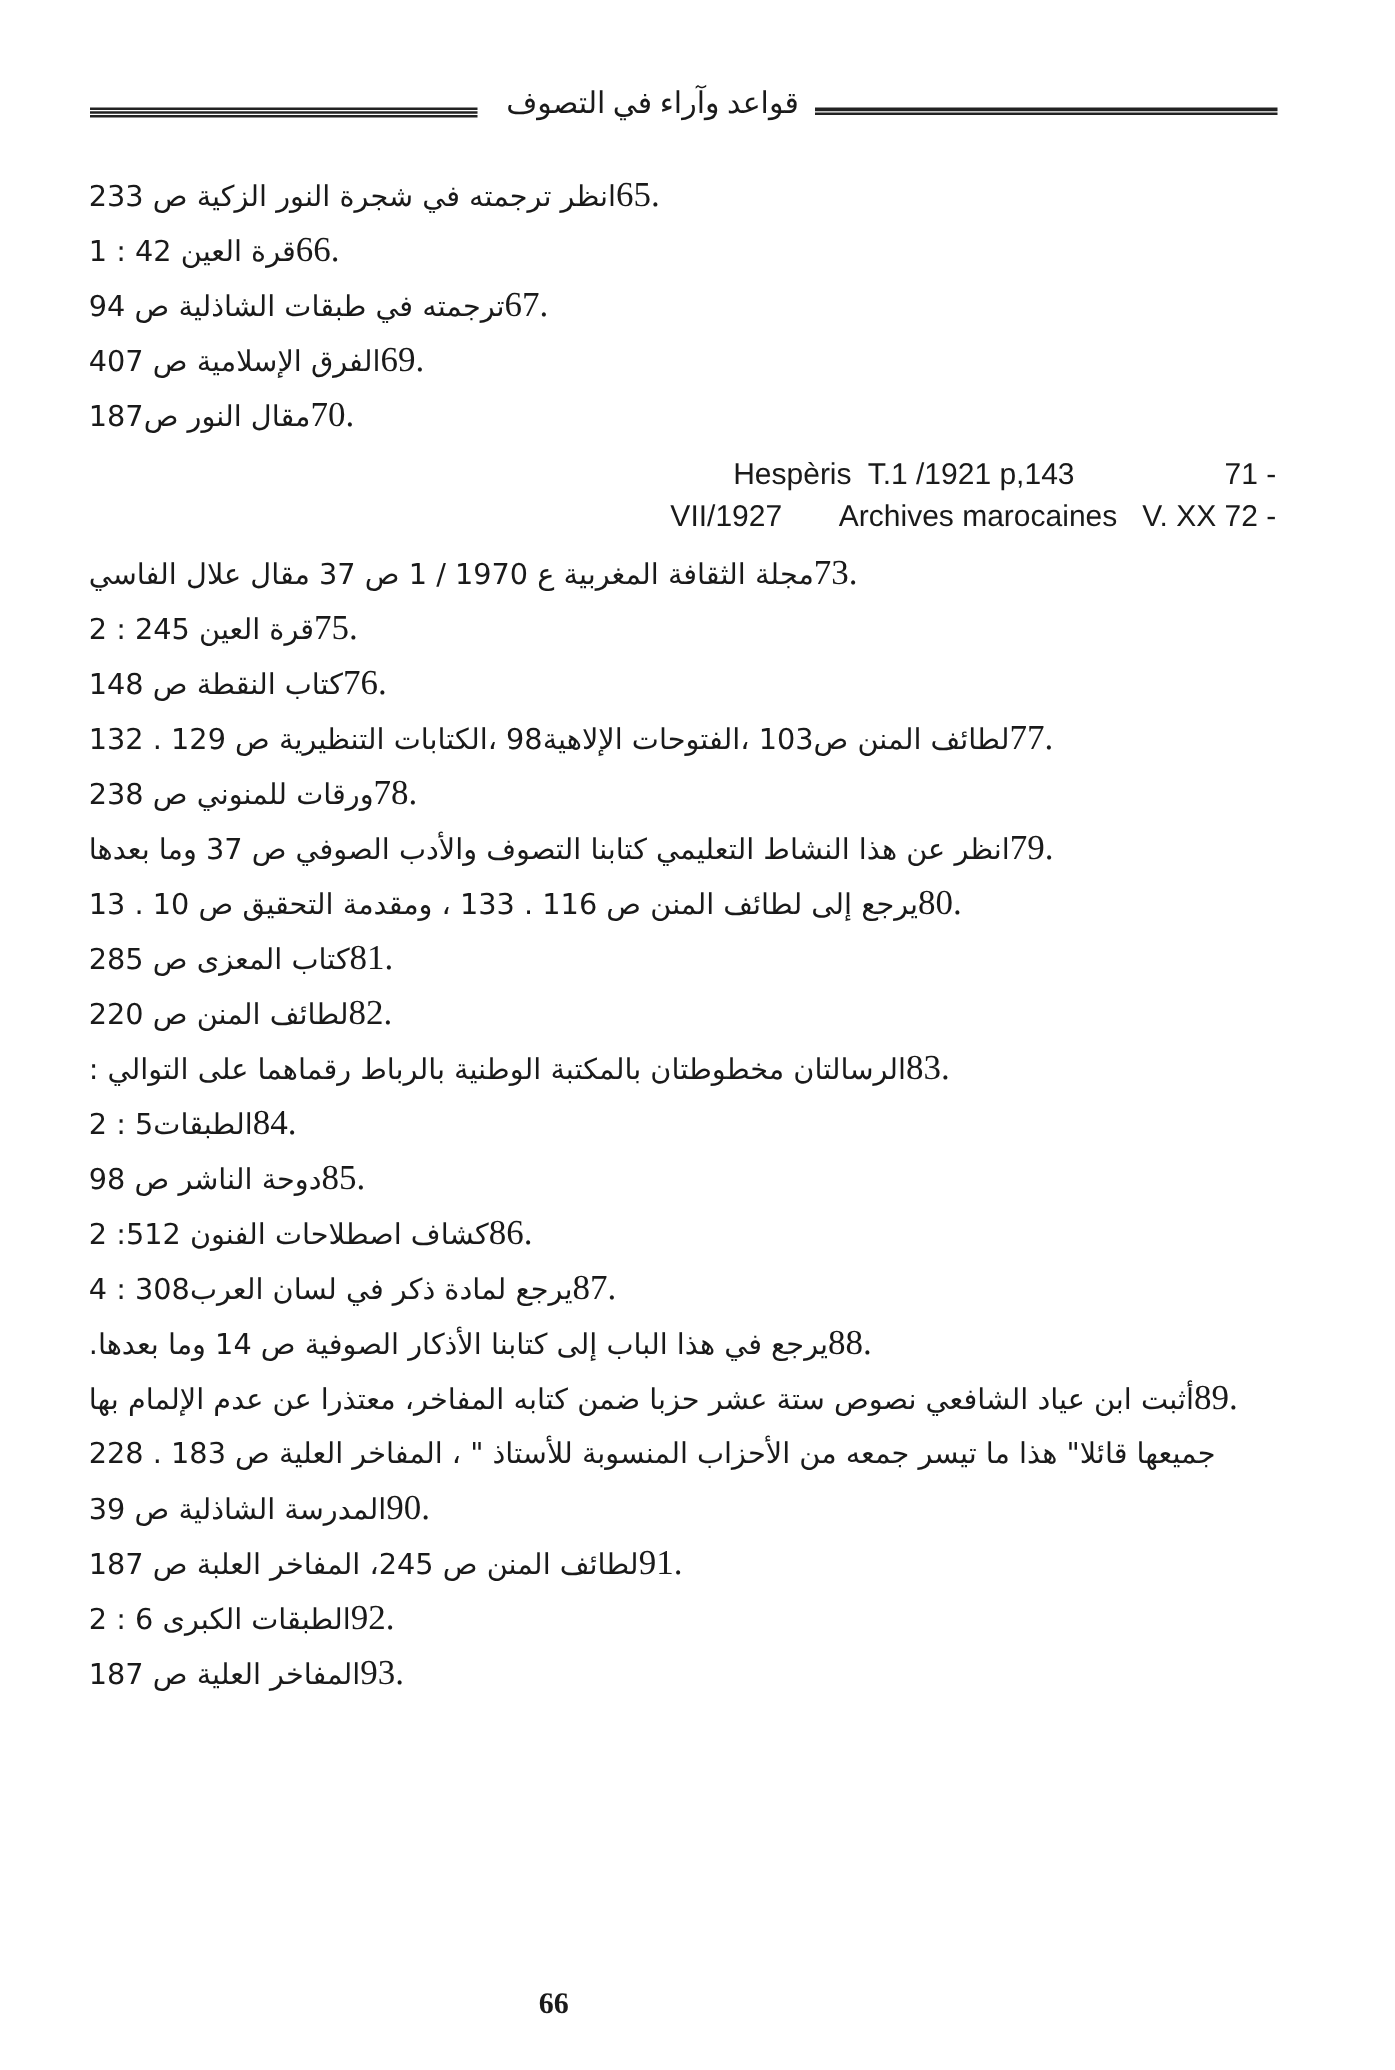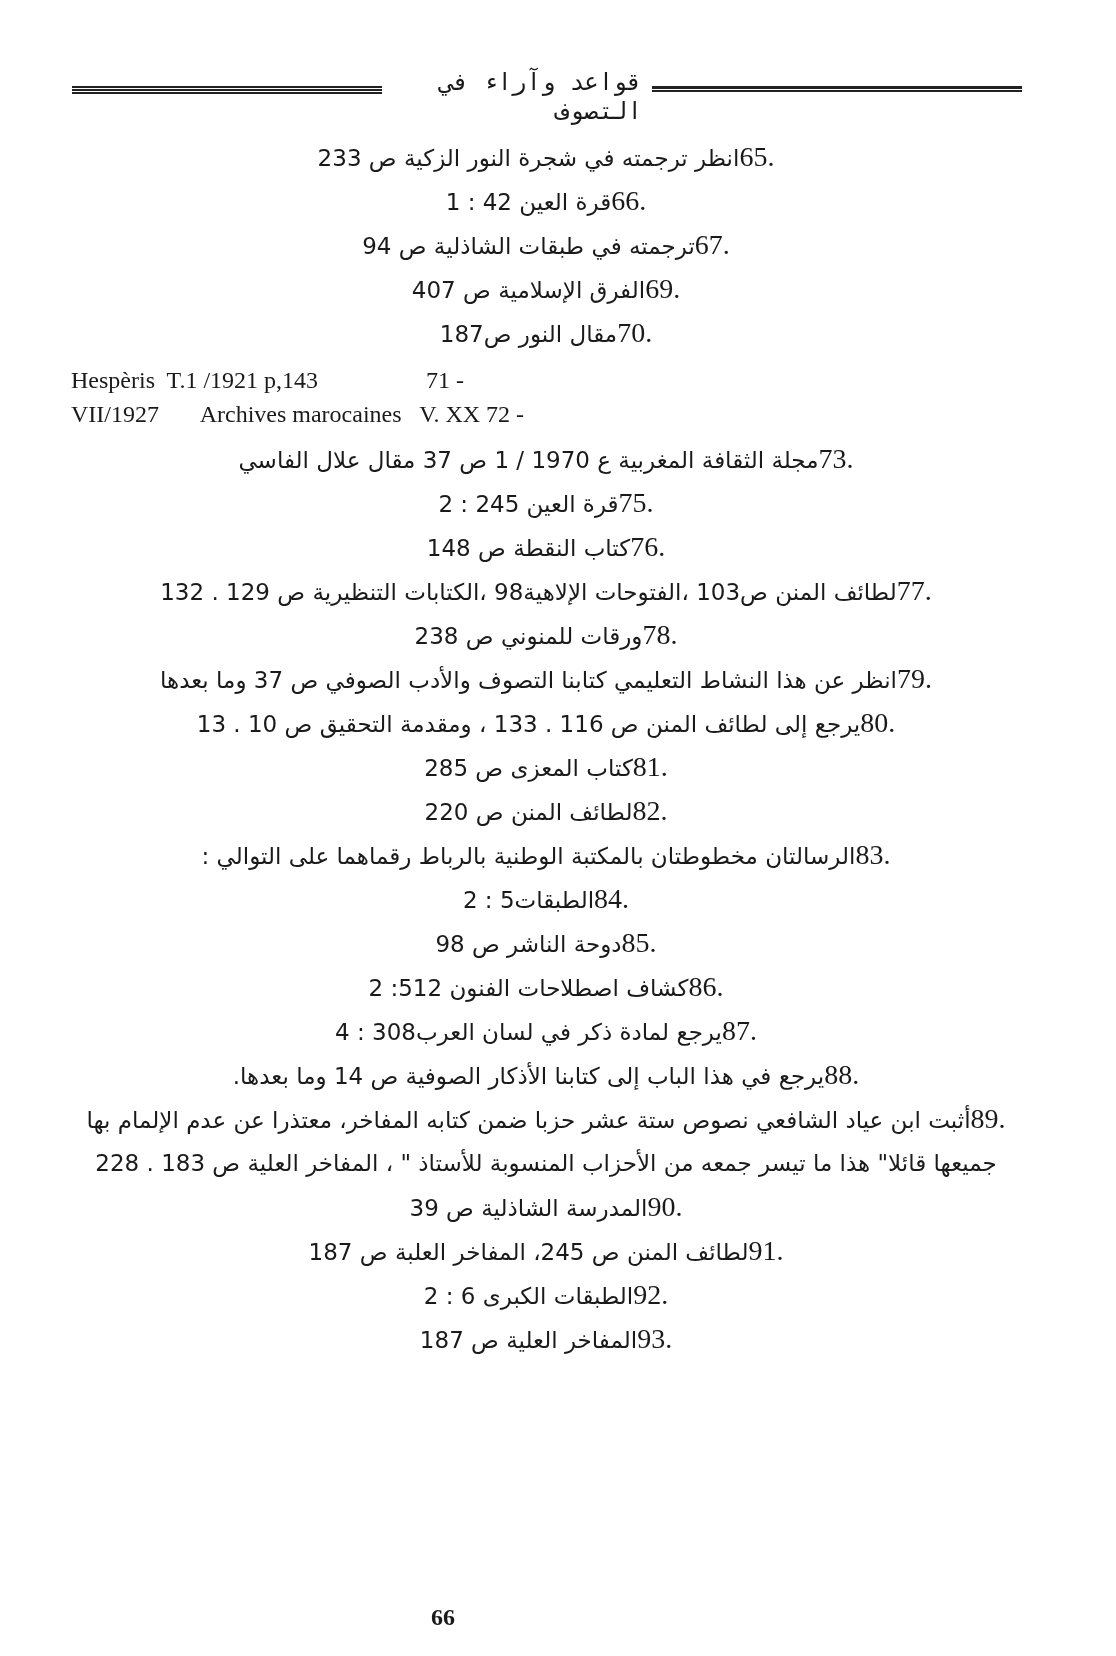--- a/index.html
+++ b/index.html
@@ -4,32 +4,32 @@
 <style>
   html, body { margin: 0; padding: 0; background: #ffffff; }
   body { width: 1116px; height: 1656px; position: relative; overflow: hidden;
          font-family: "DejaVu Serif", "Liberation Serif", serif; color: #1a1a1a; }
   .header { position: absolute; top: 68px; left: 72px; width: 950px; height: 40px; }
   .rule { position: absolute; top: 18px; height: 8px; }
   .rule .l { height: 2px; background: #222; margin-bottom: 1px; }
   .rule-left { left: 0; width: 310px; }
   .rule-right { left: 580px; width: 370px; }
   .rule-right .l:nth-child(1){ height: 3px; }
-  .running-title { position: absolute; left: 330px; top: 0; width: 240px; 
-                   direction: rtl; font-size: 24px; font-family: Liberation Mono, monospace; }
+  .running-title { position: absolute; left: 330px; top: 0; width: 240px; text-align: center;
+                   direction: rtl; font-size: 24px; font-family: Liberation Serif, serif; }
   .notes { position: absolute; top: 135px; right: 95px; width: 950px; }
-  .note { direction: rtl; text-align: center; font-size: 23px; line-height: 44px; height: 44px;
+  .note { direction: rtl; text-align: left; font-size: 23px; line-height: 44px; height: 44px;
           white-space: nowrap; font-family: "DejaVu Sans", sans-serif; }
   .note .num { font-family: "Liberation Serif", serif; font-size: 28px; }
-  .note-latin { direction: ltr; font-family: Liberation Serif, serif;
+  .note-latin { direction: ltr; text-align: right; font-family: Liberation Sans, sans-serif;
                 font-size: 24px; line-height: 34px; height: 34px; white-space: pre; }
   .note-latin.first { margin-top: 8px; }
   .note-latin.last { margin-bottom: 6px; }
   .page-number { position: absolute; top: 1590px; left: 0; width: 886px; text-align: center;
-                 font-family: "Liberation Serif", serif; font-weight: bold; font-size: 24px; margin-top: 14px; }
+                 font-family: "Liberation Serif", serif; font-weight: bold; font-size: 24px; }
 </style>
 </head>
 <body>
 
 <div class="header">
   <div class="rule rule-left">
     <div class="l"></div>
       <div class="l"></div>
       <div class="l"></div>
   </div>

